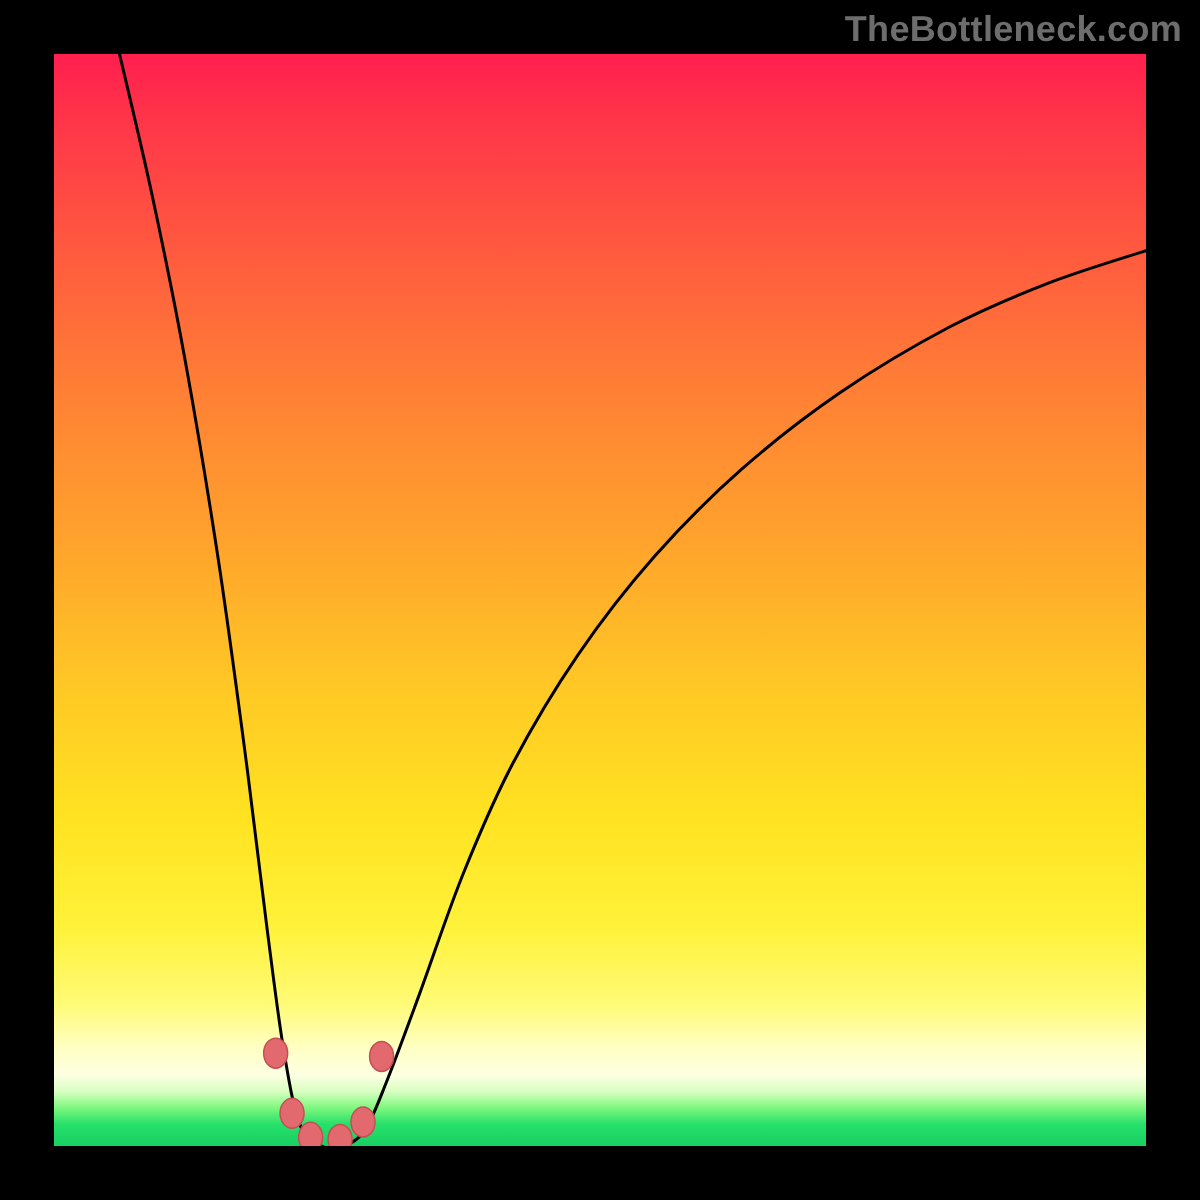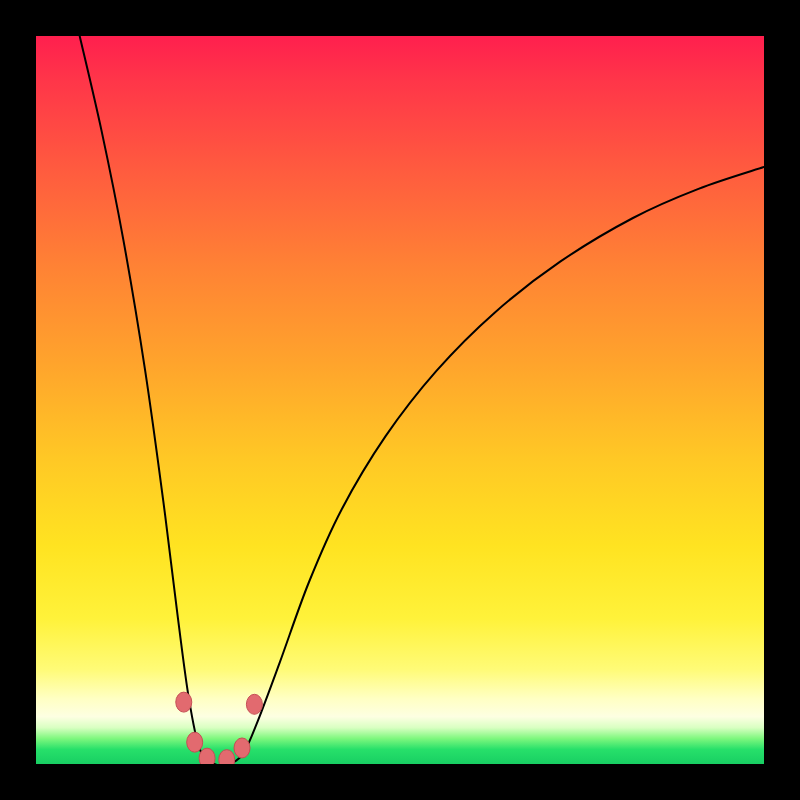--- a/index.html
+++ b/index.html
@@ -72,13 +72,14 @@
     <g id="markers-group">
         <ellipse cx="147.78" cy="666.12" rx="8" ry="10" fill="#e26a6f" stroke="#c54e55" stroke-width="1"></ellipse>
         <ellipse cx="158.70" cy="706.16" rx="8" ry="10" fill="#e26a6f" stroke="#c54e55" stroke-width="1"></ellipse>
         <ellipse cx="171.08" cy="722.18" rx="8" ry="10" fill="#e26a6f" stroke="#c54e55" stroke-width="1"></ellipse>
         <ellipse cx="190.74" cy="723.63" rx="8" ry="10" fill="#e26a6f" stroke="#c54e55" stroke-width="1"></ellipse>
         <ellipse cx="206.02" cy="711.98" rx="8" ry="10" fill="#e26a6f" stroke="#c54e55" stroke-width="1"></ellipse>
         <ellipse cx="218.40" cy="668.30" rx="8" ry="10" fill="#e26a6f" stroke="#c54e55" stroke-width="1"></ellipse>
       </g>
   </svg>
 
+  <div class="watermark">TheBottleneck.com</div>
 </div>
 
 </body></html>

